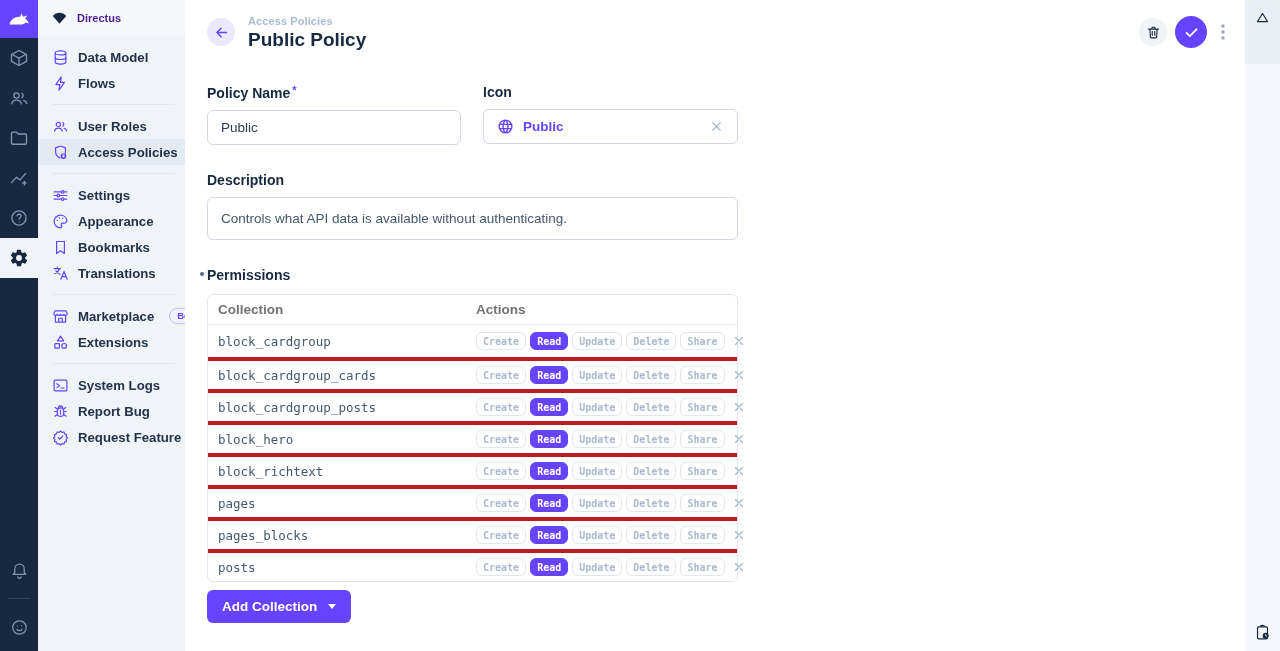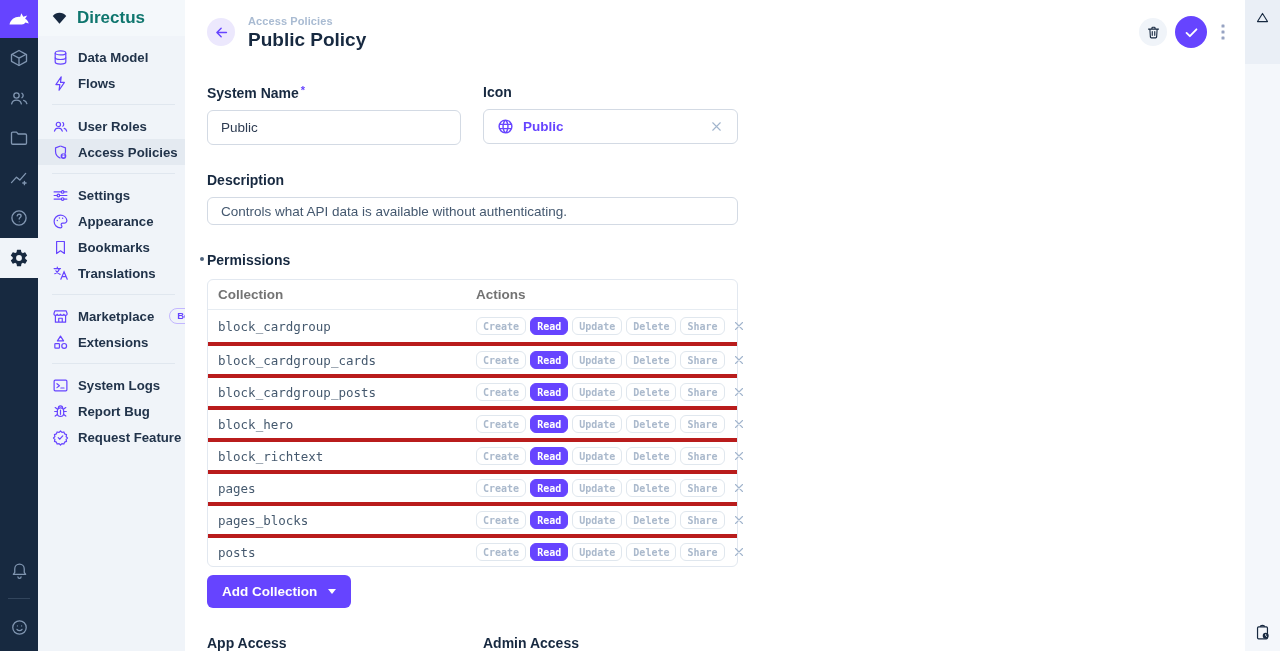--- a/index.html
+++ b/index.html
@@ -11,21 +11,21 @@
   .logo-tile { width:38px; height:38px; background:#6644ff; color:#fff; display:grid; place-items:center; cursor:pointer; }
   .module { width:38px; height:40px; display:grid; place-items:center; color:#8196b1; cursor:pointer; }
   .module.active { background:#f0f4f9; color:#172940; }
   .mb-spacer { flex:1; }
   .mb-divider { width:22px; height:1px; background:#32455c; margin:8px 0; }
   .mb-bottom { margin-bottom:4px; display:flex; flex-direction:column; align-items:center; }
 
   
   .nav { width:147px; background:#f0f4f9; display:flex; flex-direction:column; flex-shrink:0; }
   .project-header { height:36px; background:#f4f8fb; display:flex; align-items:center; gap:9px; padding:0 13px; flex-shrink:0; cursor:pointer; }
-  .project-name { font-size:17px; font-weight:700; color:#0f766e; }
+  .project-name { font-size:11px; font-weight:700; color:#4c1d95; }
   .nav-list { padding-top:8px; }
   .nav-item { height:26px; display:flex; align-items:center; gap:9px; padding:0 9px 0 13px; font-size:13.2px; font-weight:600; color:#21334a; cursor:pointer; white-space:nowrap; }
   .nav-item .ni { color:#6644ff; display:grid; place-items:center; width:18px; flex-shrink:0; }
   .nav-item.active { background:#e4eaf1; }
   .nav-divider { height:1px; background:#e0e7ef; margin:8px 10px 8px 14px; }
   .beta-badge { margin-left:6px; font-size:9.5px; font-weight:700; color:#6644ff; border:1px solid #c3b7ff; border-radius:9px; padding:1px 7px 2px; }
   .version-item { color:#a9bbd2; font-weight:600; }
   .version-item .ni { color:#a9bbd2; }
 
   
@@ -44,21 +44,21 @@
   .grid2 { display:grid; grid-template-columns:254px 255px; column-gap:22px; }
   .field-label { font-size:14px; font-weight:700; color:#172940; margin-bottom:9px; position:relative; }
   .req-mark { color:#6644ff; font-size:11px; vertical-align:4px; margin-left:2px; }
   .edit-dot { position:absolute; left:-7px; top:5px; width:4px; height:4px; border-radius:50%; background:#51667f; }
   .tbox { height:35px; border:1px solid #d3dae4; border-radius:6px; background:#fff; display:flex; align-items:center; padding:0 13px; font-size:13.5px; color:#2e3c52; width:100%; }
   input.tbox { outline:none; font-family:"Liberation Sans", sans-serif; }
   .icon-field { gap:9px; cursor:pointer; }
   .icon-field .val { color:#6644ff; font-weight:600; }
   .clear-x { margin-left:auto; color:#a2b5cd; cursor:pointer; display:grid; place-items:center; }
   .section { margin-top:27px; }
-  .desc-box { height:28px; color:#44586f; }
+  .desc-box { height:43px; color:#44586f; }
 
   
   .perm-table { margin-top:11px; width:531px; border:1px solid #e2e8f0; border-radius:6px; background:#fff; }
   .thead { display:flex; align-items:center; height:30px; border-bottom:1px solid #e6ecf2; font-size:13.5px; font-weight:700; color:#737373; }
   .col-collection { flex:0 0 268px; padding-left:10px; }
   .col-actions { flex:1; display:flex; align-items:center; }
   .prow { display:flex; align-items:center; height:32px; }
   .prow + .prow { border-top:4px solid #b91c1c; }
   .collection-name { font-family:"DejaVu Sans Mono", monospace; font-size:12.5px; color:#45596e; }
   .chips { display:flex; align-items:center; gap:4px; }
@@ -354,21 +354,21 @@
           </span>
         </div>
       </div>
     </header>
 
     <div class="content">
 
       <div class="grid2">
         <div>
           <div class="field-label">
-            <span>System Name</span><span class="req-mark">*</span>
+            <span>Policy Name</span><span class="req-mark">*</span>
           </div>
           <input class="tbox" type="text" value="Public" style="">
         </div>
         <div>
           <div class="field-label">Icon</div>
           <div class="tbox icon-field">
             <span>
               <svg width="17" height="17" viewBox="0 0 24 24" fill="#6644ff">
                   <path d="M12 2a10 10 0 1 0 0 20 10 10 0 0 0 0-20zm6.9 6h-3a15 15 0 0 0-1.3-3.6A8 8 0 0 1 18.9 8zM12 4.1c.8 1.1 1.5 2.4 1.9 3.9h-3.8c.4-1.5 1.1-2.8 1.9-3.9zM4.3 14a8.2 8.2 0 0 1 0-4h3.4a16 16 0 0 0 0 4zm.8 2h3a15 15 0 0 0 1.3 3.6A8 8 0 0 1 5.1 16zm3-8h-3a8 8 0 0 1 4.3-3.6A15 15 0 0 0 8.1 8zM12 19.9A13.3 13.3 0 0 1 10.1 16h3.8a13.3 13.3 0 0 1-1.9 3.9zm2.3-5.9H9.7a14 14 0 0 1 0-4h4.6a14 14 0 0 1 0 4zm.3 5.6A15 15 0 0 0 15.9 16h3a8 8 0 0 1-4.3 3.6zm1.7-5.6a16 16 0 0 0 0-4h3.4a8.2 8.2 0 0 1 0 4z"></path>
                 </svg>

